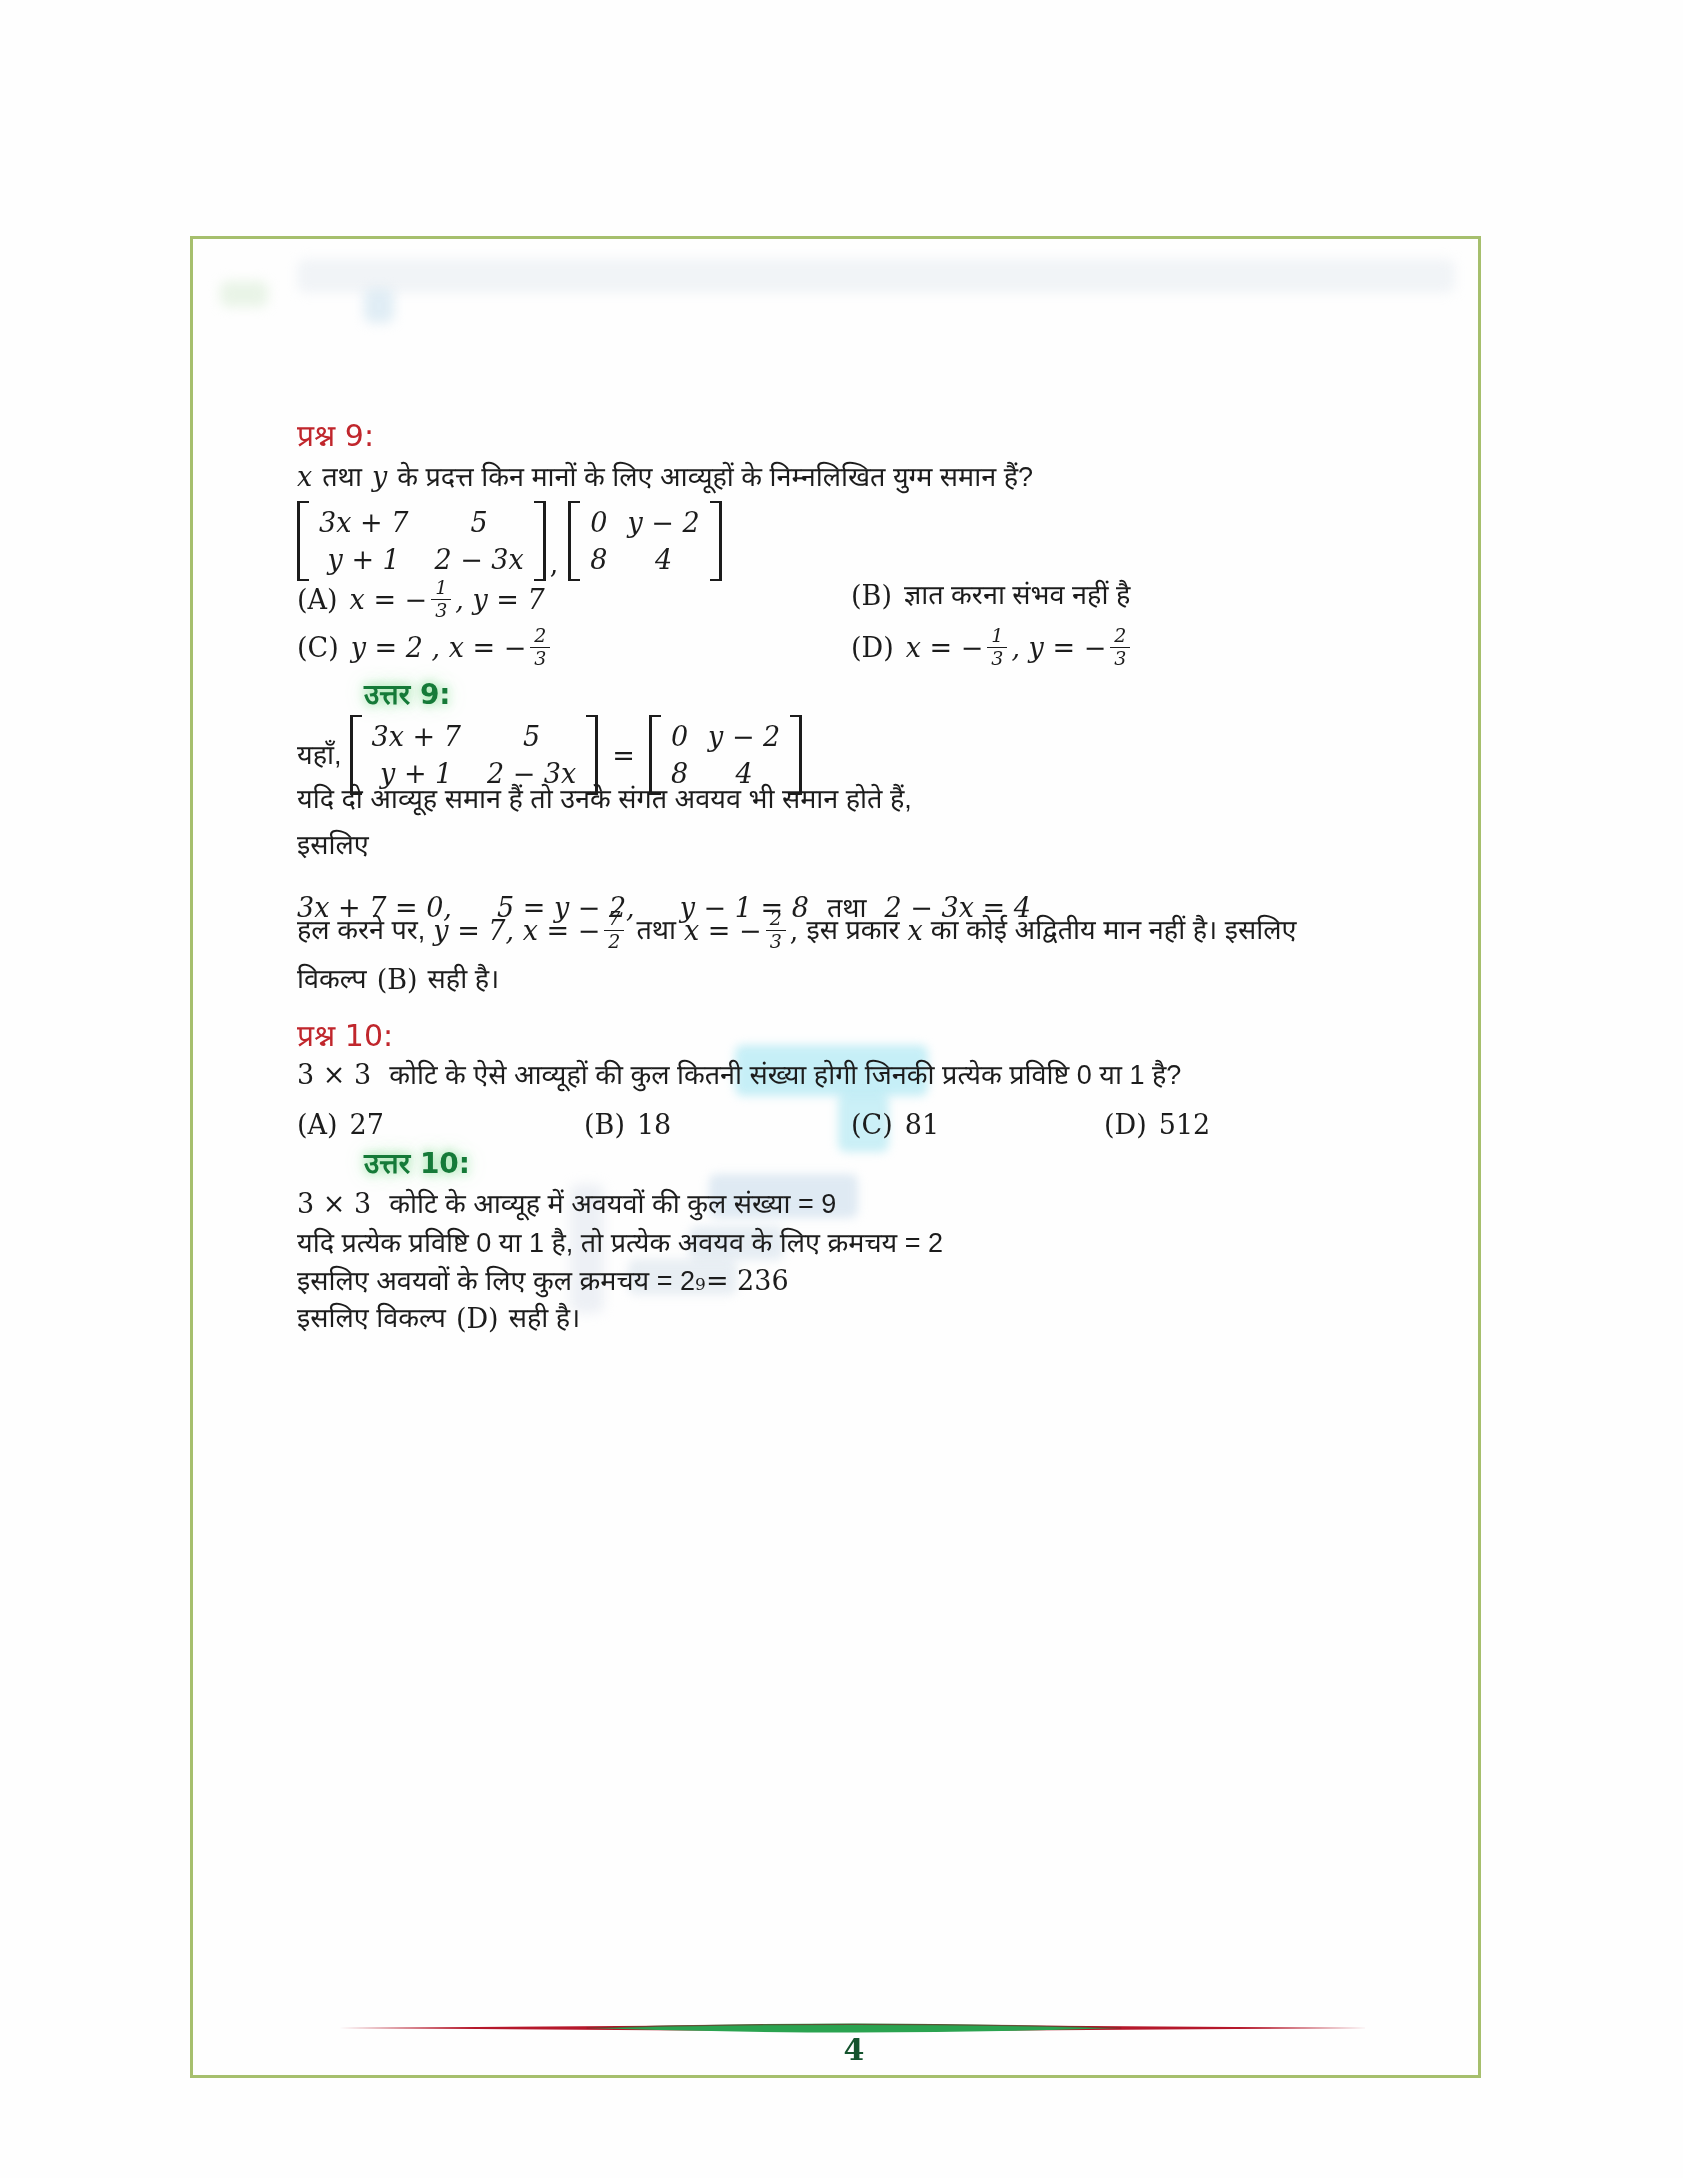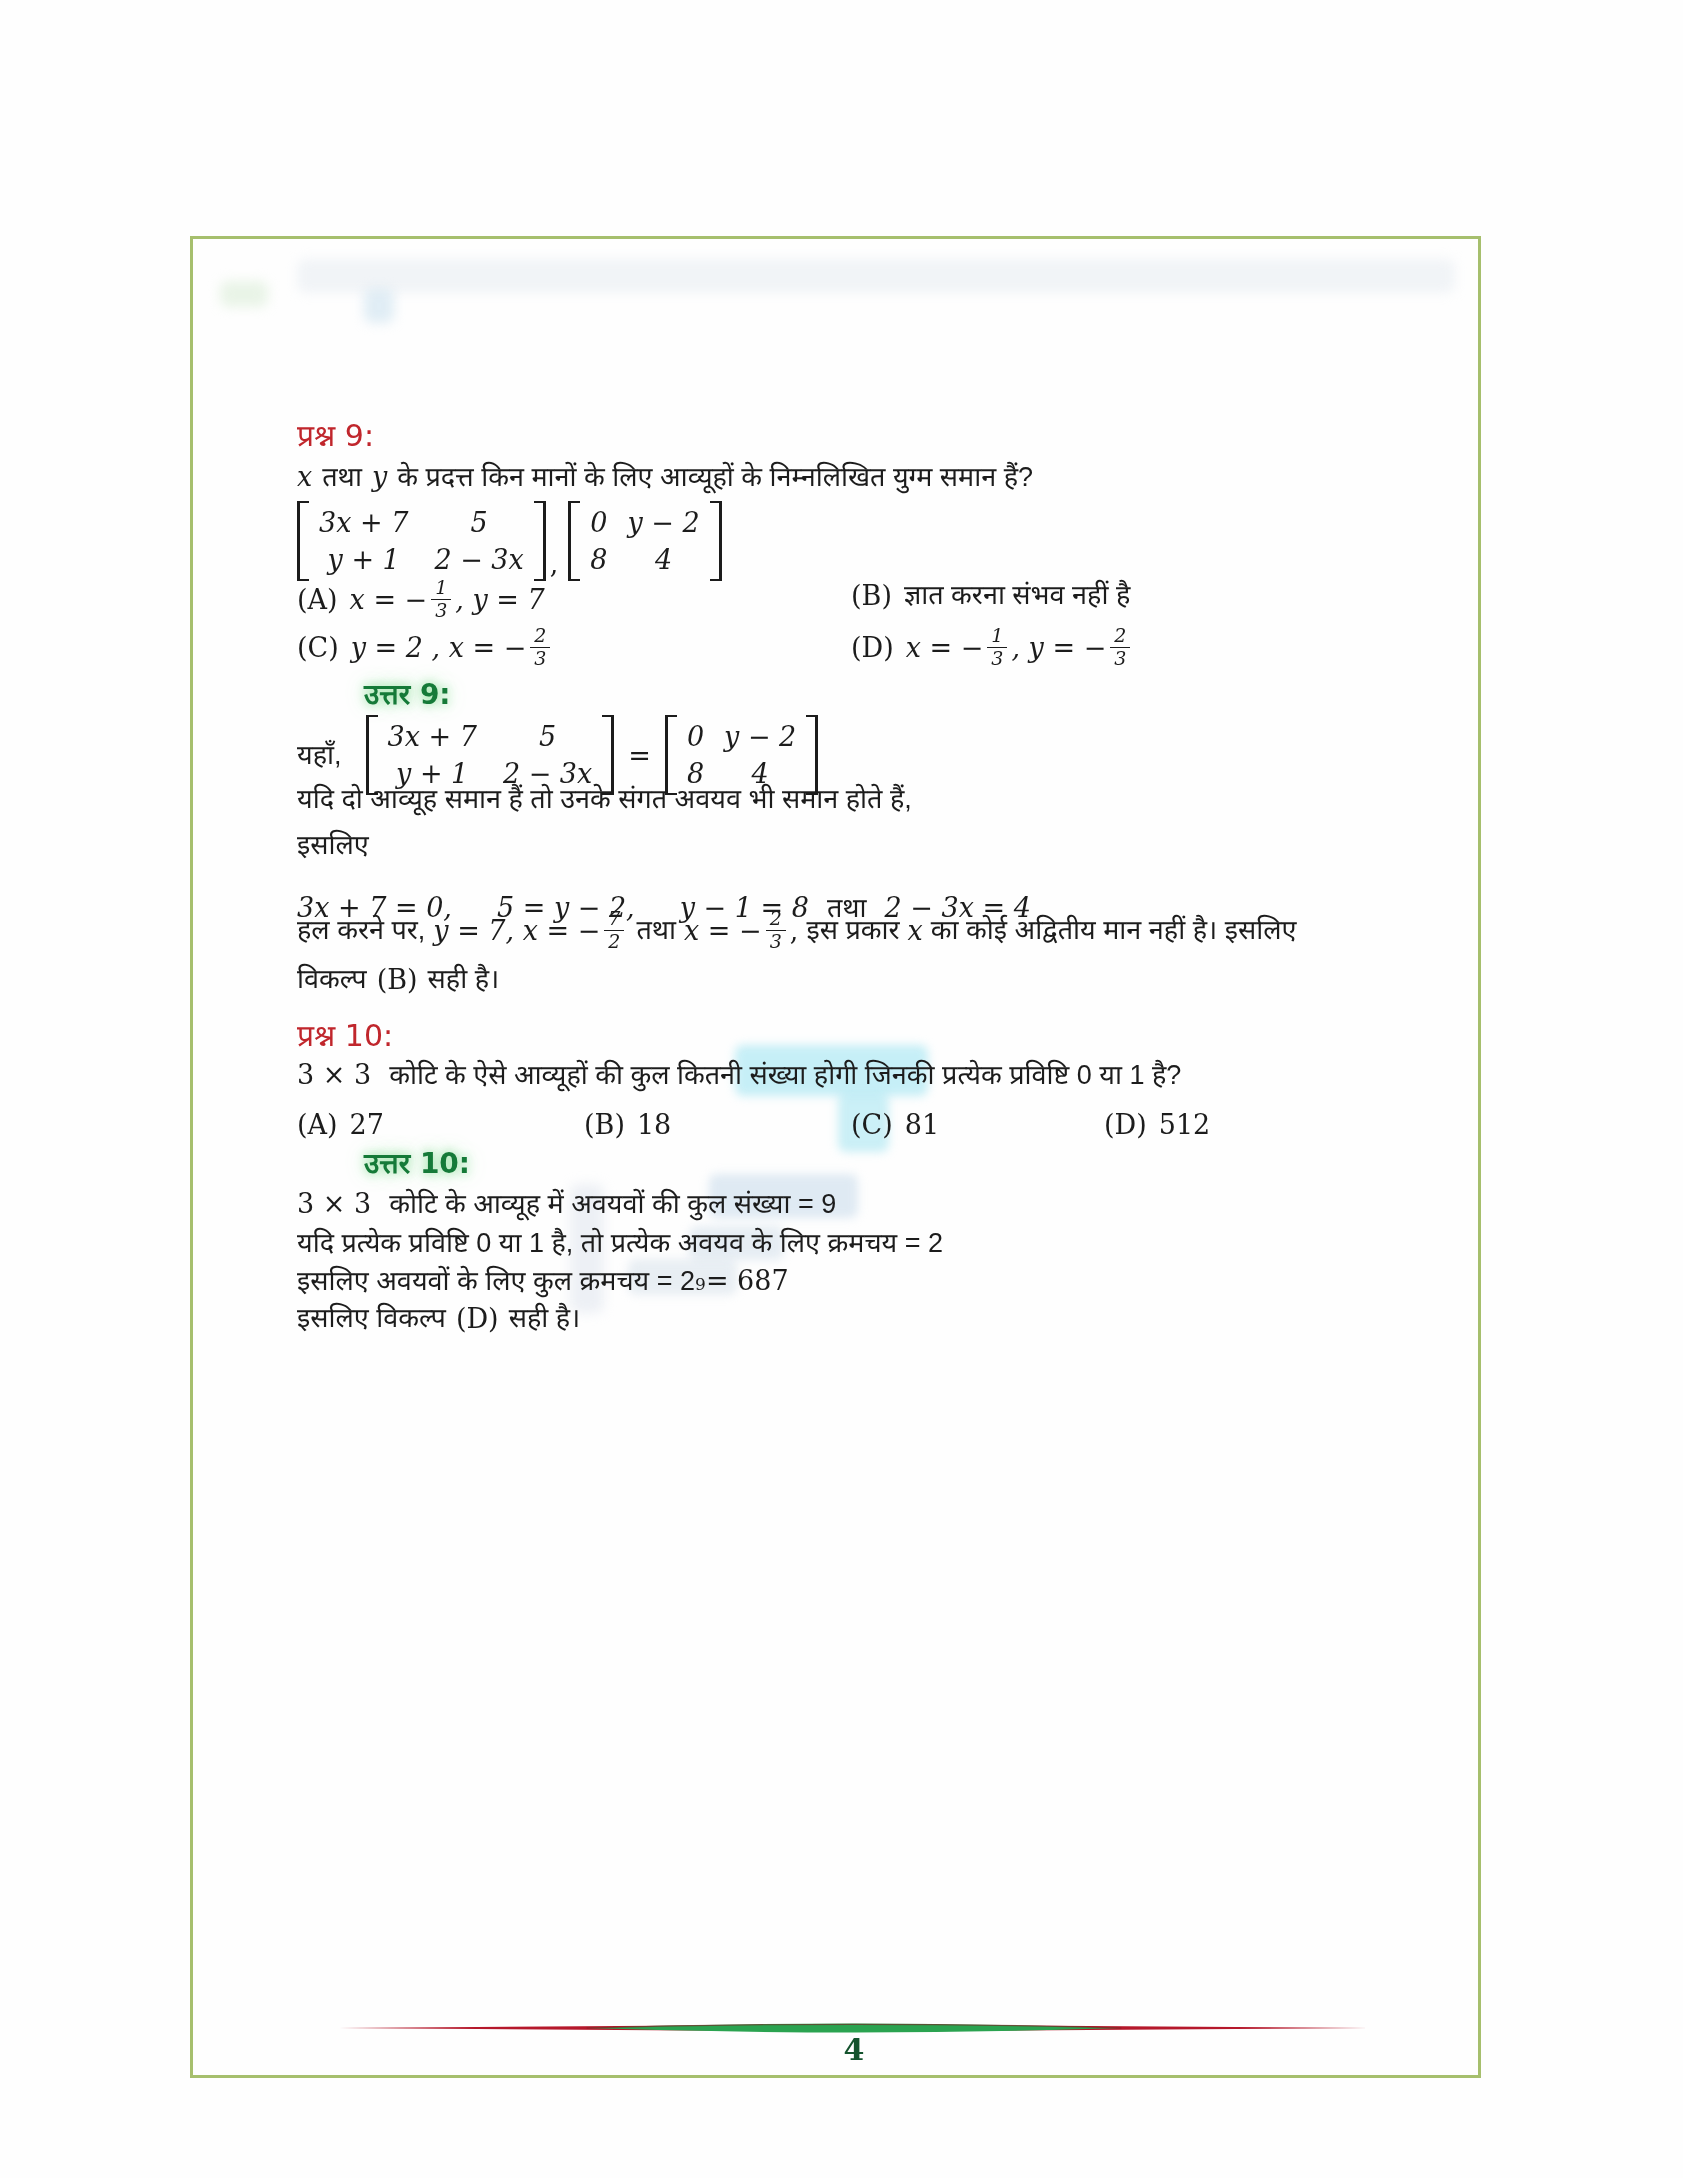--- a/index.html
+++ b/index.html
@@ -132,21 +132,21 @@
       <span class="num">2</span>
       <span class="den">3</span>
     </span>
   </div>
 
   <div class="line heading-a" style="top:677px">
     <span>उत्तर 9:</span>
   </div>
 
   <div class="line" style="top:715px">
-    <span class="hi" style="margin-right:24px">यहाँ,</span>
+    <span class="hi" style="margin-right:8px">यहाँ,</span>
     <span class="matrix">
       <span class="mbrack left"></span>
       <span class="mrows">
         <span>3x + 7</span>
         <span>5</span>
         <span>y + 1</span>
         <span>2 − 3x</span>
       </span>
       <span class="mbrack right"></span>
     </span>
@@ -239,21 +239,21 @@
     <span class="hi gap-m">कोटि के आव्यूह में अवयवों की कुल संख्या = 9</span>
   </div>
 
   <div class="line" style="top:1226px">
     <span class="hi">यदि प्रत्येक प्रविष्टि 0 या 1 है, तो प्रत्येक अवयव के लिए क्रमचय = 2</span>
   </div>
 
   <div class="line bl" style="top:1263px">
     <span class="hi">इसलिए अवयवों के लिए कुल क्रमचय = 2</span>
       <sup class="exp">9</sup>
-      <span class="mu"> = 687</span>
+      <span class="mu"> = 236</span>
   </div>
 
   <div class="line" style="top:1301px">
     <span class="hi">इसलिए विकल्प</span>
     <span class="mu gap-s">(D)</span>
     <span class="hi gap-s">सही है।</span>
   </div>
 
   <div class="rule-wrap">
     <svg width="1030" height="16" viewBox="0 0 1040 16">

